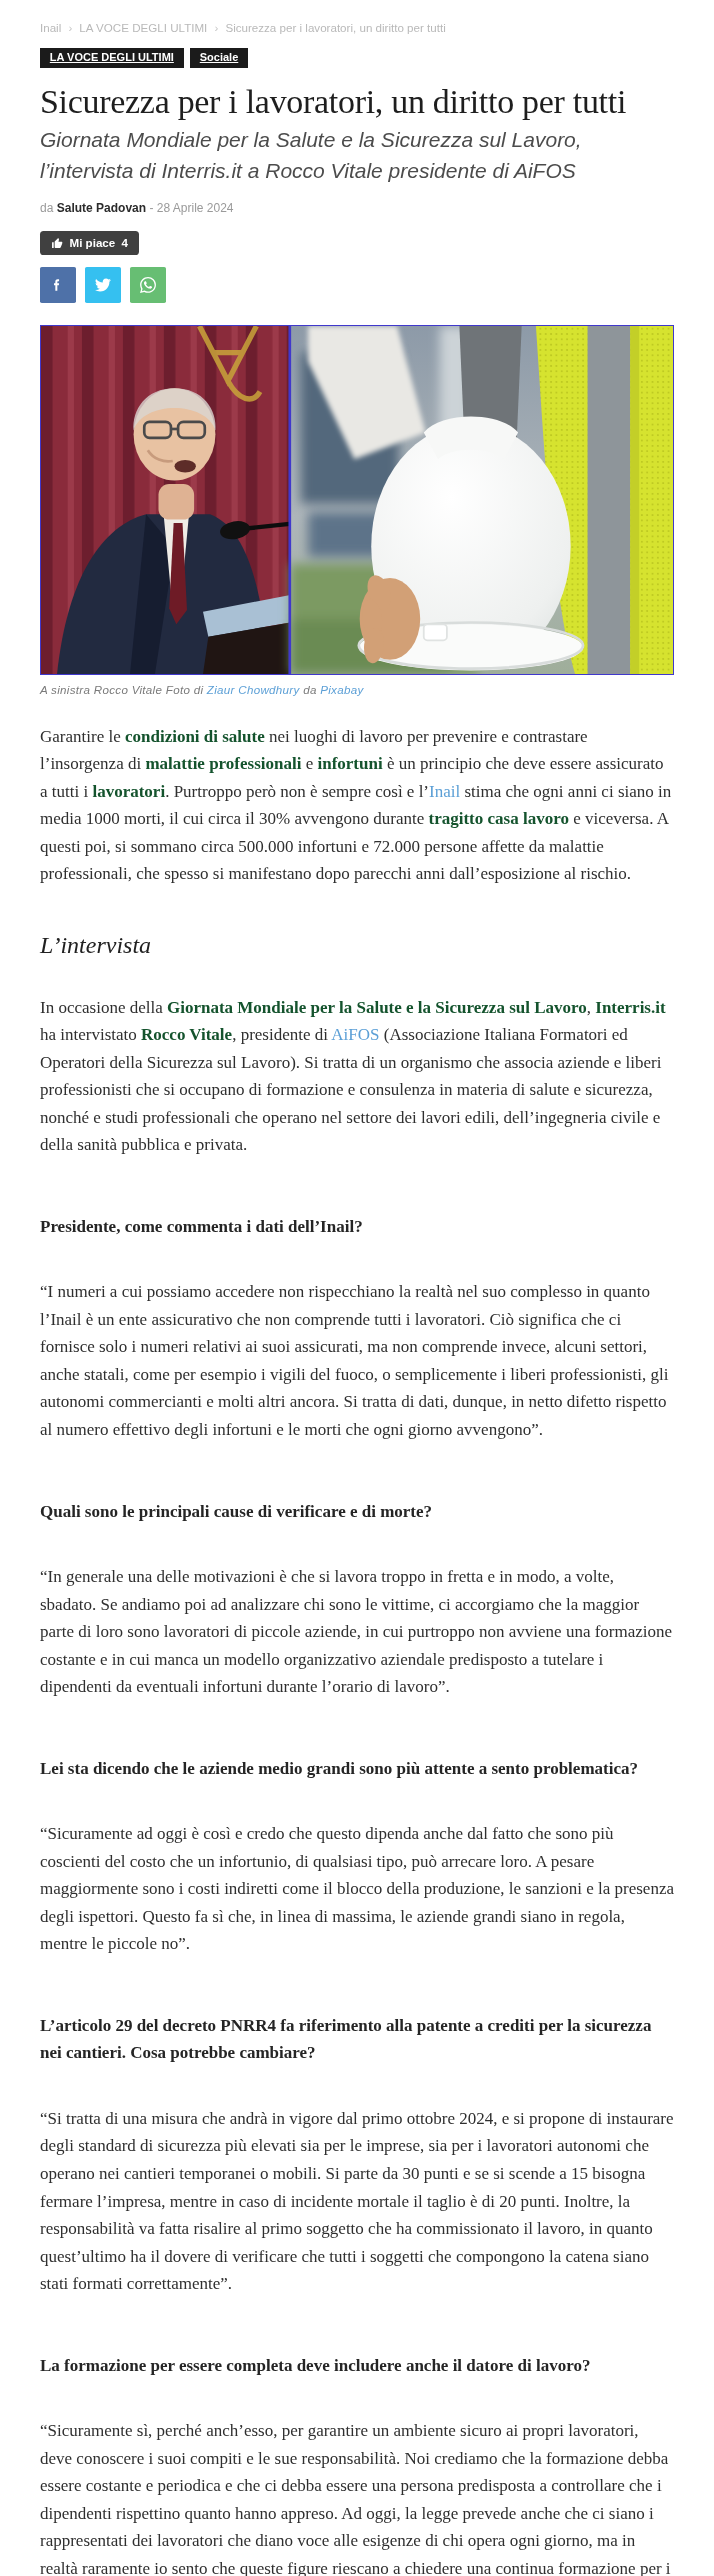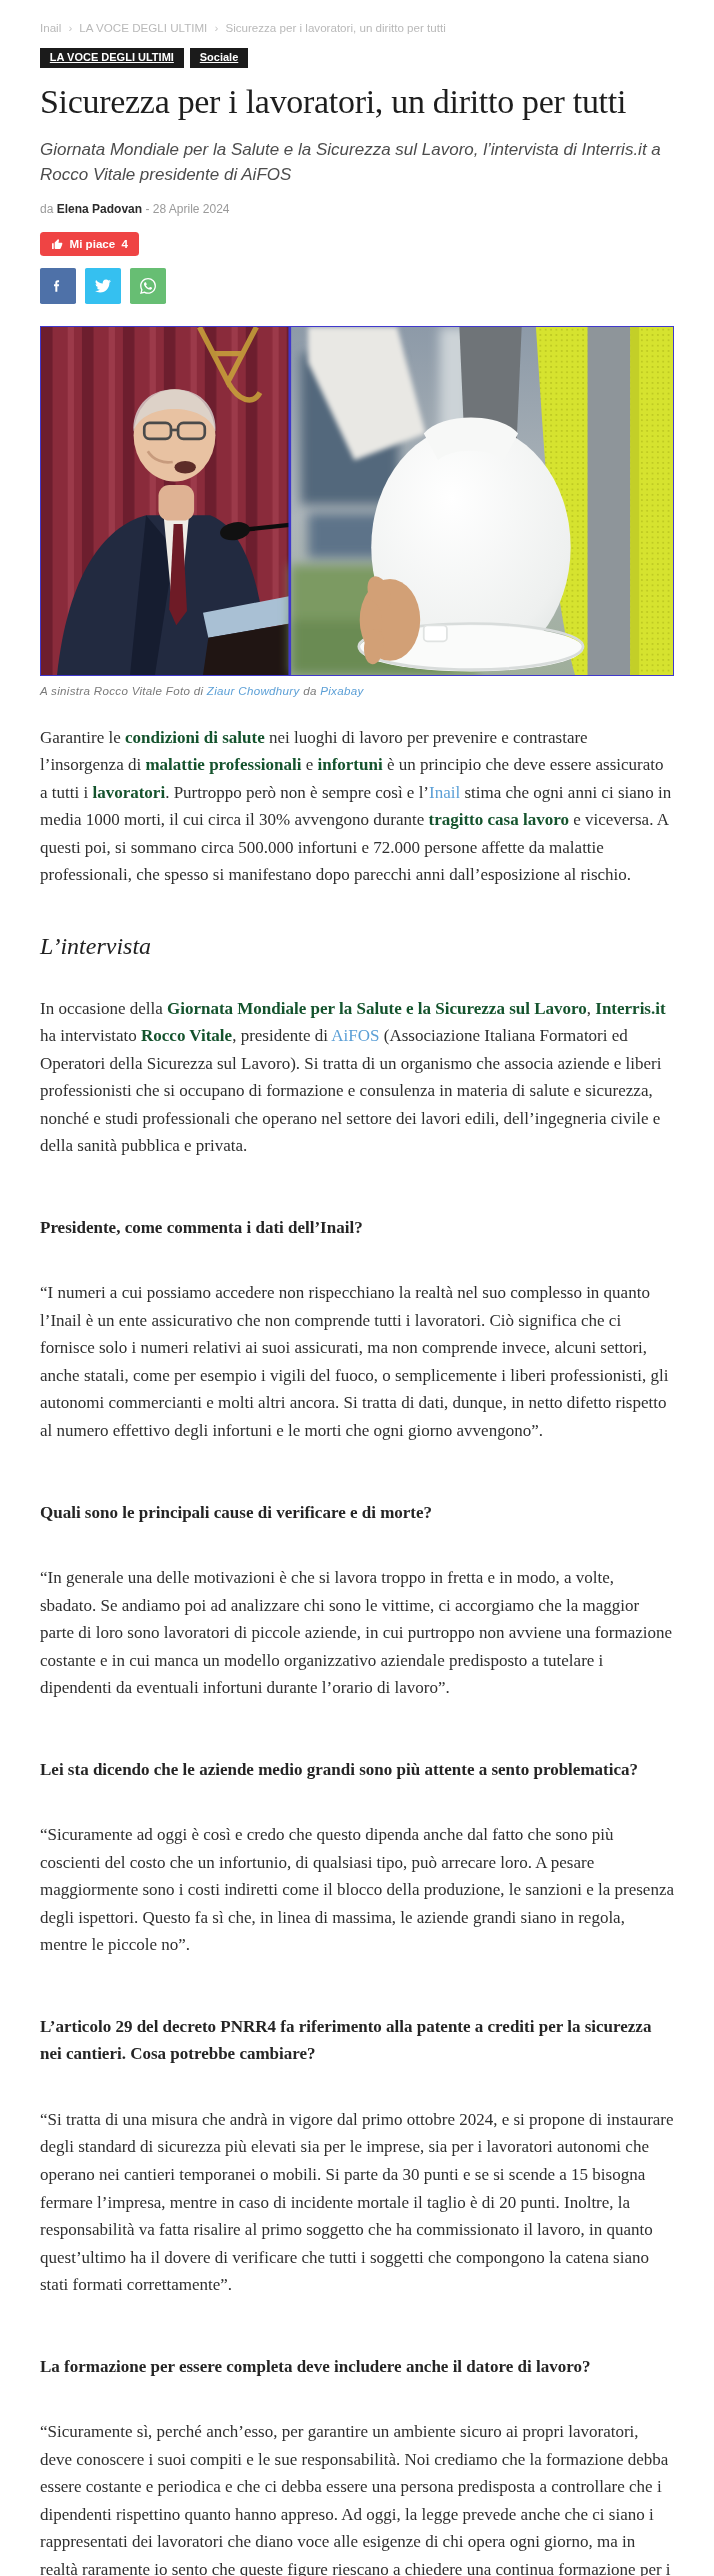--- a/index.html
+++ b/index.html
@@ -11,21 +11,21 @@
   .breadcrumb a{color:#b9b9b9;text-decoration:none;}
   .crumb-sep{color:#c6c6c6;}
   .crumb-current{color:#b9b9b9;}
 
   
   .tags{margin-top:13.4px;display:flex;gap:6.3px;}
   .tag{background:#1b1b1b;color:#fff;font-size:11px;font-weight:bold;padding:3.6px 9.8px;line-height:1.2;cursor:pointer;}
 
   
   h1.title{font-family:"Liberation Serif",serif;font-weight:400;font-size:34px;line-height:1.18;margin:14.3px 0 0;color:#1e1e1e;letter-spacing:-0.3px;}
-  .subtitle{font-style:italic;font-size:17px;color:#4c4c4c;line-height:1.5;margin-top:14px;}
+  .subtitle{font-style:italic;font-size:21px;color:#4c4c4c;line-height:1.5;margin-top:1px;}
   .byline{margin-top:14.3px;font-size:12px;color:#9a9a9a;}
   .byline .author{color:#2b2b2b;font-weight:bold;}
 
   
   .like-row{margin-top:16px;}
   .like-btn{display:inline-flex;align-items:center;gap:6.3px;background:#1877f2;color:#fff;font-weight:bold;font-size:11.6px;font-family:"Liberation Sans",sans-serif;padding:5.4px 10.7px;border-radius:3.6px;border:none;cursor:pointer;}
   .like-btn svg{display:block;}
   .share-row{margin-top:12.5px;display:flex;gap:9px;}
   .share-btn{width:36px;height:36px;display:flex;align-items:center;justify-content:center;border:none;border-radius:1.8px;cursor:pointer;padding:0;}
   .share-btn svg{display:block;}
@@ -61,27 +61,27 @@
       <a class="tag" href="#">LA VOCE DEGLI ULTIMI</a>
       <a class="tag" href="#">Sociale</a>
     </div>
 
   <h1 class="title">Sicurezza per i lavoratori, un diritto per tutti</h1>
 
   <div class="subtitle">Giornata Mondiale per la Salute e la Sicurezza sul Lavoro, l’intervista di Interris.it a Rocco Vitale presidente di AiFOS</div>
 
   <div class="byline">
     <span>da</span>
-    <span class="author">Elena Padovan</span>
+    <span class="author">Salute Padovan</span>
     <span>-</span>
     <span>28 Aprile 2024</span>
   </div>
 
   <div class="like-row">
-    <button class="like-btn" style="background: #ef4444;">
+    <button class="like-btn" style="background: #404040;">
       <span>
         <svg width="12.5" height="12.5" viewBox="0 0 24 24" fill="#fff">
             <path d="M2 10h3.2v11H2zM22 11c0-1.1-.9-2-2-2h-5.6l.9-4.3v-.3c0-.4-.2-.8-.4-1L13.8 2 7.6 8.2c-.4.3-.6.8-.6 1.4v9.4c0 1.1.9 2 2 2h7.9c.8 0 1.5-.5 1.8-1.2l2.7-6.9c.1-.2.1-.5.1-.7v-1.2z"></path>
           </svg>
       </span>
       <span>Mi piace</span>
       <span>4</span>
     </button>
   </div>
 

